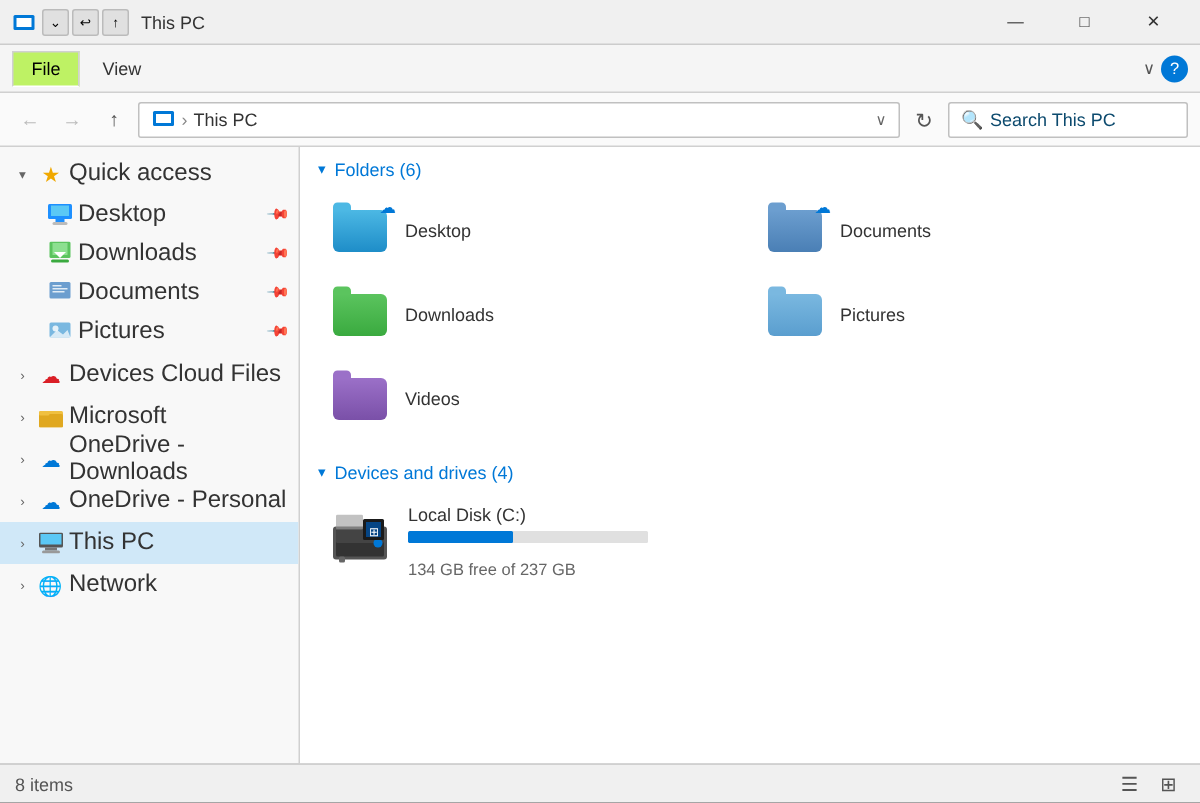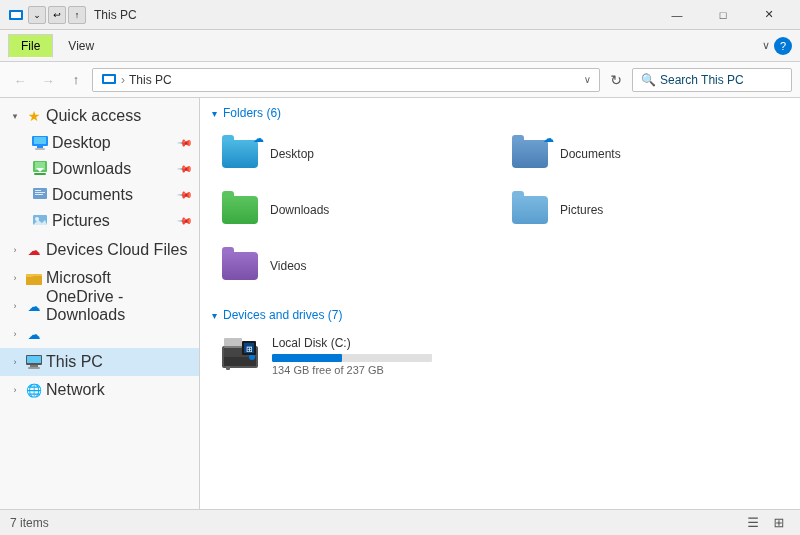--- a/index.html
+++ b/index.html
@@ -302,21 +302,21 @@
       overflow: hidden;
     }
     .drive-bar-fill {
       height: 100%;
       background: #0078d7;
       border-radius: 1px;
     }
     .drive-free {
       font-size: 11px;
       color: #666;
-      margin-top: 2px;
+      margin-top: 12px;
     }
 
     
     .status-bar {
       height: 26px;
       background: #f0f0f0;
       border-top: 1px solid #d0d0d0;
       display: flex;
       align-items: center;
       padding: 0 10px;
@@ -481,20 +481,21 @@
       <span class="sidebar-label">Microsoft</span>
     </div>
     <div class="sidebar-item">
       <div class="sidebar-chevron">›</div>
       <div class="sidebar-icon" style="color:#0078d7;font-size:13px;">☁</div>
       <span class="sidebar-label">OneDrive - Downloads</span>
     </div>
     <div class="sidebar-item">
       <div class="sidebar-chevron">›</div>
       <div class="sidebar-icon" style="color:#0078d7;font-size:13px;">☁</div>
+      <span class="sidebar-label">OneDrive - Personal</span>
     </div>
     <div class="sidebar-item selected">
       <div class="sidebar-chevron">›</div>
       <div class="sidebar-icon">
         <svg width="16" height="14" viewBox="0 0 16 14">
             <rect x="0" y="0" width="16" height="10" rx="1" fill="#555"></rect>
             <rect x="1" y="1" width="14" height="7" fill="#5bc8f5"></rect>
             <rect x="4" y="10" width="8" height="2" fill="#777"></rect>
             <rect x="2" y="12" width="12" height="2" rx="1" fill="#999"></rect>
           </svg>
@@ -553,21 +554,21 @@
         <div class="folder-icon-wrap">
           <div class="folder-video"></div>
         </div>
         <span class="folder-name">Videos</span>
       </div>
 
     </div>
 
     <div class="section-header">
       <span class="section-header-chevron">▾</span>
-      <span>Devices and drives (7)</span>
+      <span>Devices and drives (4)</span>
     </div>
 
     <div class="drive-item">
       <div class="drive-icon-wrap">
         <svg width="40" height="36" viewBox="0 0 40 36">
           <rect x="2" y="8" width="36" height="22" rx="2" fill="#555"></rect>
           <rect x="4" y="10" width="32" height="18" rx="1" fill="#333"></rect>
           <rect x="4" y="10" width="32" height="9" rx="1" fill="#444"></rect>
           <circle cx="32" cy="19" r="3" fill="#0078d7"></circle>
           <rect x="6" y="28" width="4" height="4" rx="1" fill="#666"></rect>
@@ -583,18 +584,18 @@
           <div class="drive-bar-fill" style="width: 43.5%;"></div>
         </div>
         <div class="drive-free">134 GB free of 237 GB</div>
       </div>
     </div>
 
   </div>
 </div>
 
 <div class="status-bar">
-  <span>7 items</span>
+  <span>8 items</span>
   <div class="status-bar-right">
     <div class="view-btn">☰</div>
     <div class="view-btn">⊞</div>
   </div>
 </div>
 
 </body></html>

